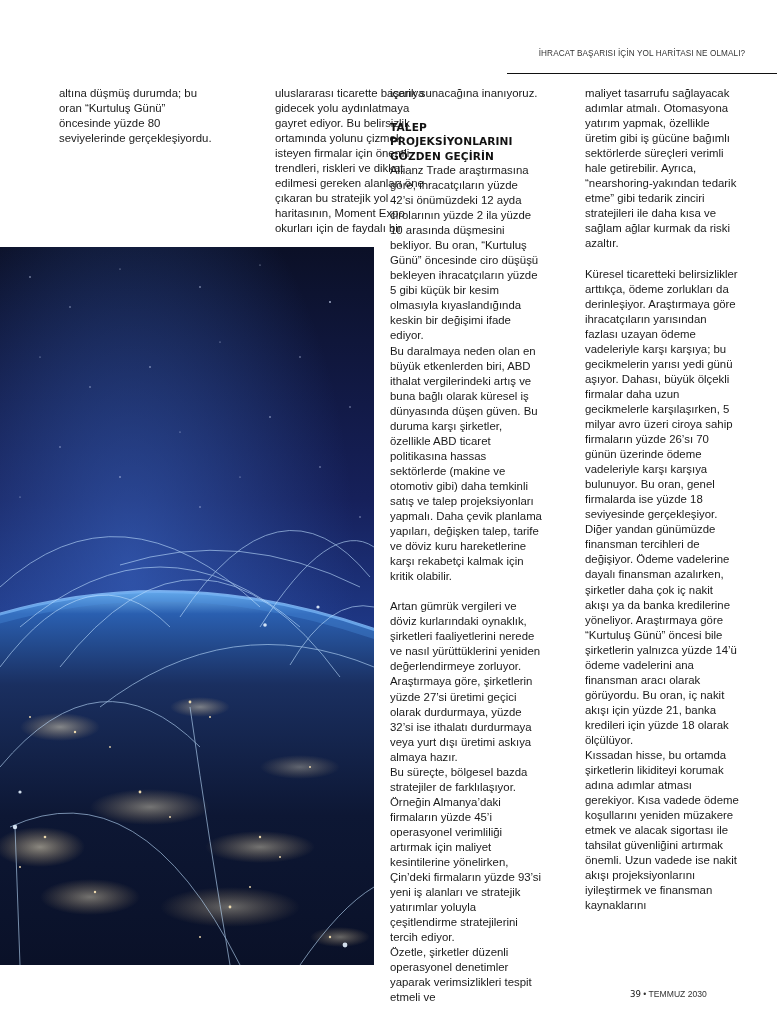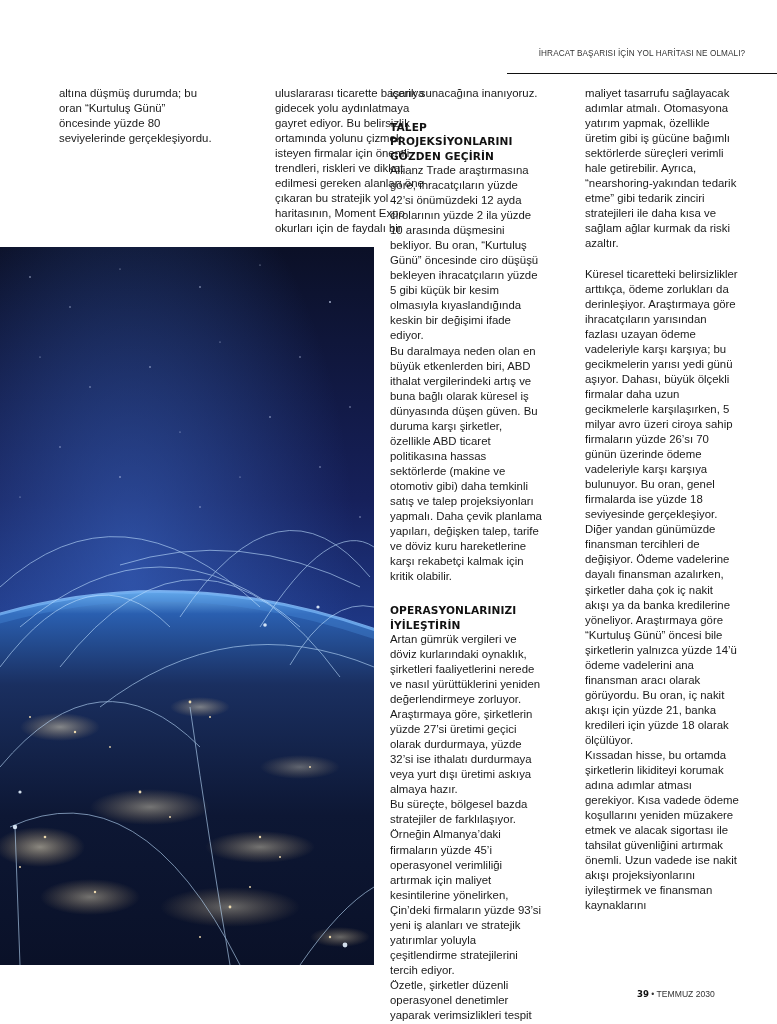--- a/index.html
+++ b/index.html
@@ -36,21 +36,21 @@
     .hero {
       position: absolute; left: 0; top: 247px; width: 374px; height: 718px;
       overflow: hidden; background: #0d1330;
     }
     .hero svg { display: block; width: 100%; height: 100%; }
 
     .footer {
       position: absolute; left: 630px; top: 989px; font-size: 8.6px; color: #333;
       white-space: nowrap;
     }
-    .footer .pg { font-weight: 700; font-family: "DejaVu Sans", sans-serif; color: #111; margin-left: 7px; }
+    .footer .pg { font-weight: 400; font-family: "DejaVu Sans", sans-serif; color: #111; }
   </style>
 </head>
 <body>
 
 <div class="running-header">İHRACAT BAŞARISI İÇİN YOL HARİTASI NE OLMALI?</div>
 
 <div class="col" id="col1">
   <p>altına düşmüş durumda; bu oran “Kurtuluş Günü” öncesinde yüzde 80 seviyelerinde gerçekleşiyordu.</p>
 </div>
 
@@ -58,21 +58,20 @@
   <p>uluslararası ticarette başarıya gidecek yolu aydınlatmaya gayret ediyor. Bu belirsizlik ortamında yolunu çizmek isteyen firmalar için önemli trendleri, riskleri ve dikkat edilmesi gereken alanları öne çıkaran bu stratejik yol haritasının, Moment Expo okurları için de faydalı bir</p>
 </div>
 
 <div class="col" id="col3">
   <p>içerik sunacağına inanıyoruz.</p>
   <div class="gap"></div>
   <h3>TALEP PROJEKSİYONLARINI GÖZDEN GEÇİRİN</h3>
   <p>Allianz Trade araştırmasına göre, ihracatçıların yüzde 42’si önümüzdeki 12 ayda cirolarının yüzde 2 ila yüzde 10 arasında düşmesini bekliyor. Bu oran, “Kurtuluş Günü” öncesinde ciro düşüşü bekleyen ihracatçıların yüzde 5 gibi küçük bir kesim olmasıyla kıyaslandığında keskin bir değişimi ifade ediyor.</p>
   <p>Bu daralmaya neden olan en büyük etkenlerden biri, ABD ithalat vergilerindeki artış ve buna bağlı olarak küresel iş dünyasında düşen güven. Bu duruma karşı şirketler, özellikle ABD ticaret politikasına hassas sektörlerde (makine ve otomotiv gibi) daha temkinli satış ve talep projeksiyonları yapmalı. Daha çevik planlama yapıları, değişken talep, tarife ve döviz kuru hareketlerine karşı rekabetçi kalmak için kritik olabilir.</p>
   <div class="gap"></div>
-  <h3>OPERASYONLARINIZI İYİLEŞTİRİN</h3>
   <p>Artan gümrük vergileri ve döviz kurlarındaki oynaklık, şirketleri faaliyetlerini nerede ve nasıl yürüttüklerini yeniden değerlendirmeye zorluyor. Araştırmaya göre, şirketlerin yüzde 27’si üretimi geçici olarak durdurmaya, yüzde 32’si ise ithalatı durdurmaya veya yurt dışı üretimi askıya almaya hazır.</p>
   <p>Bu süreçte, bölgesel bazda stratejiler de farklılaşıyor. Örneğin Almanya’daki firmaların yüzde 45’i operasyonel verimliliği artırmak için maliyet kesintilerine yönelirken, Çin’deki firmaların yüzde 93’si yeni iş alanları ve stratejik yatırımlar yoluyla çeşitlendirme stratejilerini tercih ediyor.</p>
   <p>Özetle, şirketler düzenli operasyonel denetimler yaparak verimsizlikleri tespit etmeli ve</p>
 </div>
 
 <div class="col" id="col4">
   <p>maliyet tasarrufu sağlayacak adımlar atmalı. Otomasyona yatırım yapmak, özellikle üretim gibi iş gücüne bağımlı sektörlerde süreçleri verimli hale getirebilir. Ayrıca, “nearshoring-yakından tedarik etme” gibi tedarik zinciri stratejileri ile daha kısa ve sağlam ağlar kurmak da riski azaltır.</p>
   <div class="gap"></div>
   <p>Küresel ticaretteki belirsizlikler arttıkça, ödeme zorlukları da derinleşiyor. Araştırmaya göre ihracatçıların yarısından fazlası uzayan ödeme vadeleriyle karşı karşıya; bu gecikmelerin yarısı yedi günü aşıyor. Dahası, büyük ölçekli firmalar daha uzun gecikmelerle karşılaşırken, 5 milyar avro üzeri ciroya sahip firmaların yüzde 26’sı 70 günün üzerinde ödeme vadeleriyle karşı karşıya bulunuyor. Bu oran, genel firmalarda ise yüzde 18 seviyesinde gerçekleşiyor.</p>
   <p>Diğer yandan günümüzde finansman tercihleri de değişiyor. Ödeme vadelerine dayalı finansman azalırken, şirketler daha çok iç nakit akışı ya da banka kredilerine yöneliyor. Araştırmaya göre “Kurtuluş Günü” öncesi bile şirketlerin yalnızca yüzde 14’ü ödeme vadelerini ana finansman aracı olarak görüyordu. Bu oran, iç nakit akışı için yüzde 21, banka kredileri için yüzde 18 olarak ölçülüyor.</p>

